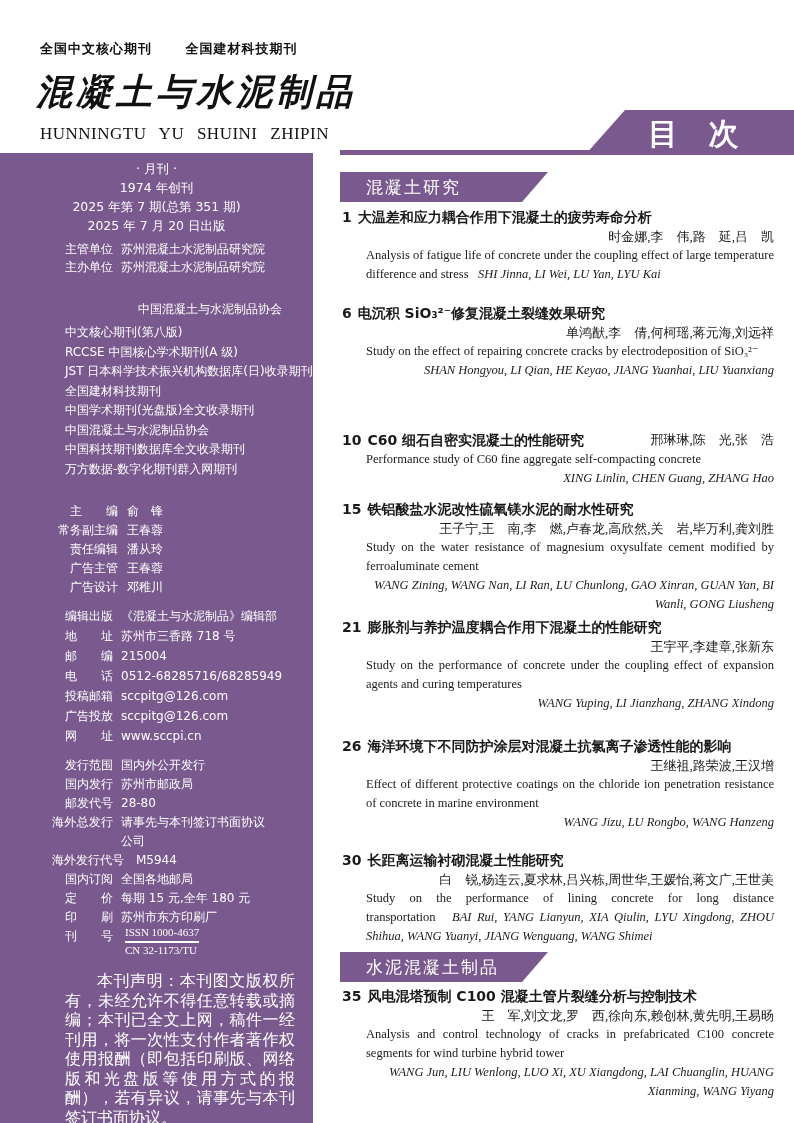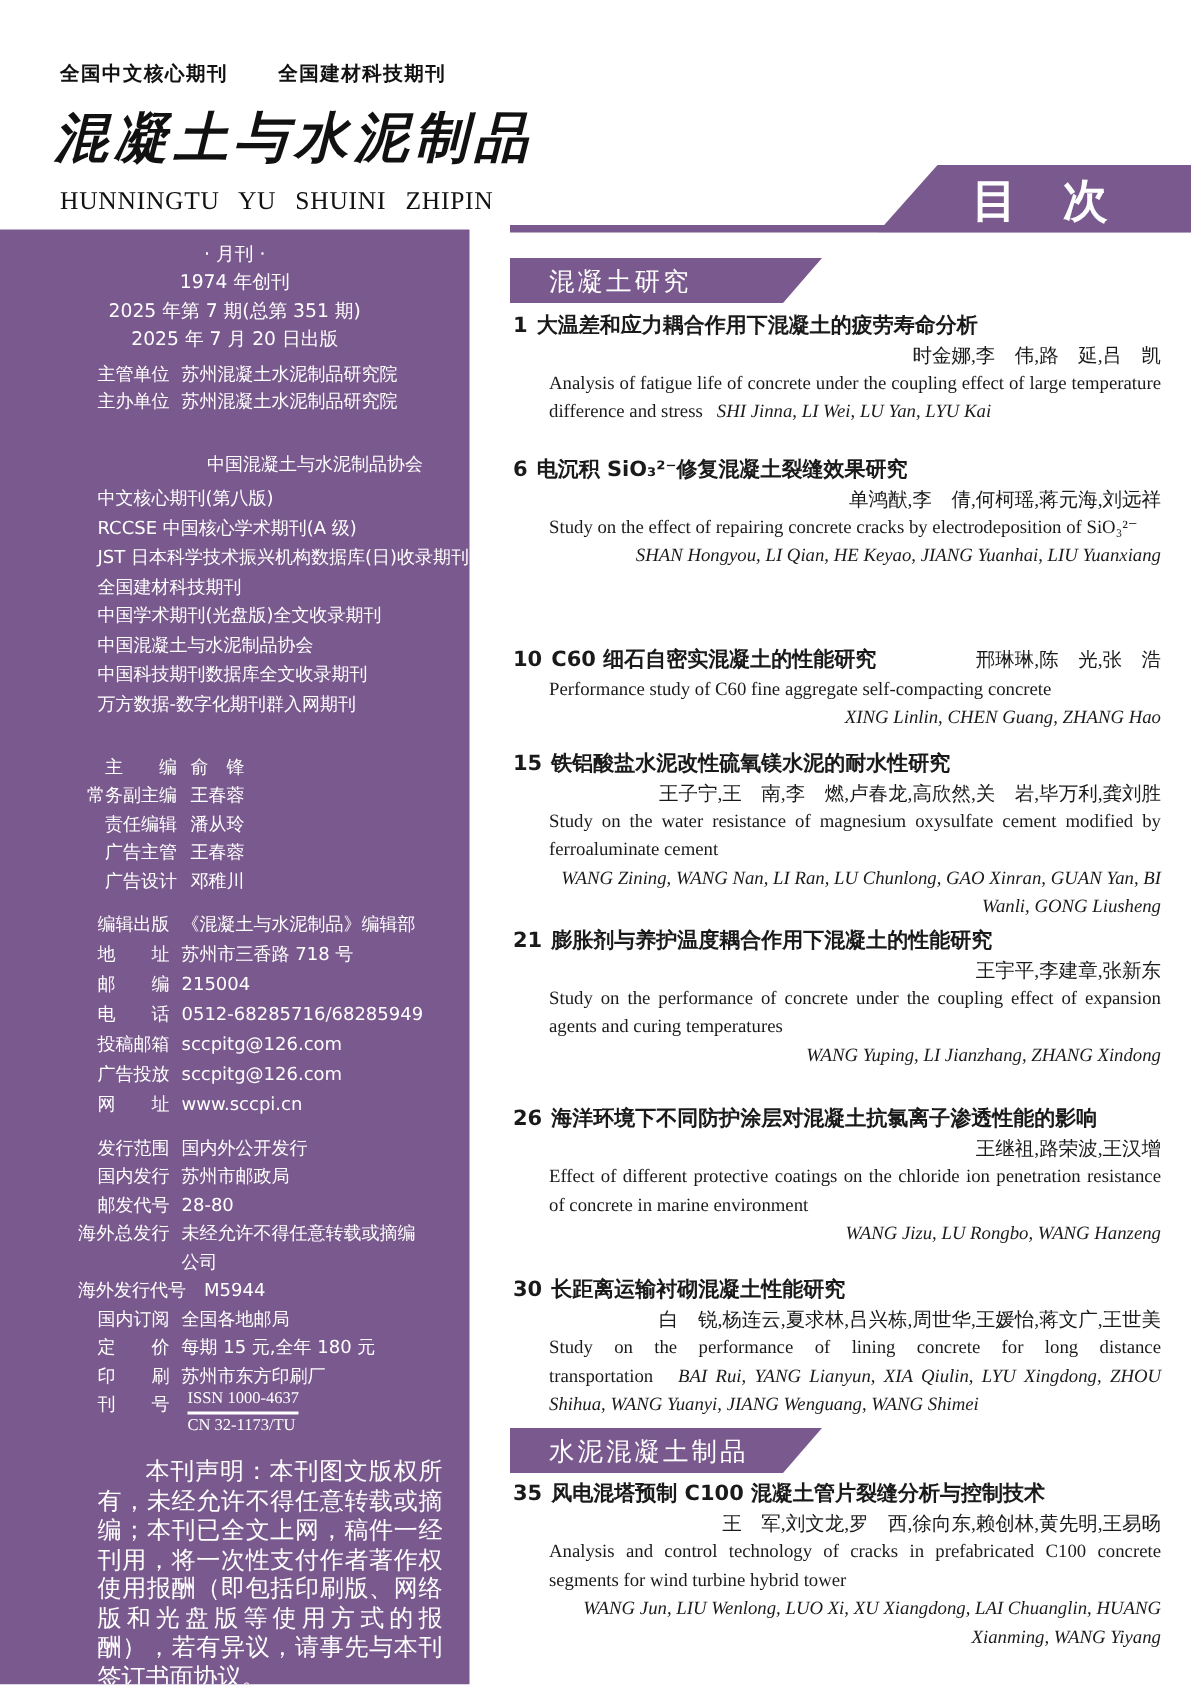--- a/index.html
+++ b/index.html
@@ -85,21 +85,21 @@
   <div class="lp-row" style="left:65px;top:475px;"><span class="k" style="width:48px;">地　　址</span><span class="v">苏州市三香路 718 号</span></div>
   <div class="lp-row" style="left:65px;top:495px;"><span class="k" style="width:48px;">邮　　编</span><span class="v">215004</span></div>
   <div class="lp-row" style="left:65px;top:515px;"><span class="k" style="width:48px;">电　　话</span><span class="v">0512-68285716/68285949</span></div>
   <div class="lp-row" style="left:65px;top:535px;"><span class="k" style="width:48px;">投稿邮箱</span><span class="v">sccpitg@126.com</span></div>
   <div class="lp-row" style="left:65px;top:555px;"><span class="k" style="width:48px;">广告投放</span><span class="v">sccpitg@126.com</span></div>
   <div class="lp-row" style="left:65px;top:575px;"><span class="k" style="width:48px;">网　　址</span><span class="v">www.sccpi.cn</span></div>
 
   <div class="lp-row" style="left:65px;top:604px;"><span class="k" style="width:48px;">发行范围</span><span class="v">国内外公开发行</span></div>
   <div class="lp-row" style="left:65px;top:623px;"><span class="k" style="width:48px;">国内发行</span><span class="v">苏州市邮政局</span></div>
   <div class="lp-row" style="left:65px;top:642px;"><span class="k" style="width:48px;">邮发代号</span><span class="v">28-80</span></div>
-  <div class="lp-row" style="left:52px;top:661px;"><span class="k" style="width:61px;">海外总发行</span><span class="v">未经允许不得任意转载或摘编</span></div>
+  <div class="lp-row" style="left:52px;top:661px;"><span class="k" style="width:61px;">海外总发行</span><span class="v">请事先与本刊签订书面协议</span></div>
   <div class="lp-row" style="left:121px;top:680px;"><span>公司</span></div>
   <div class="lp-row" style="left:52px;top:699px;"><span>海外发行代号</span><span class="v" style="margin-left:12px;">M5944</span></div>
   <div class="lp-row" style="left:65px;top:718px;"><span class="k" style="width:48px;">国内订阅</span><span class="v">全国各地邮局</span></div>
   <div class="lp-row" style="left:65px;top:737px;"><span class="k" style="width:48px;">定　　价</span><span class="v">每期 15 元,全年 180 元</span></div>
   <div class="lp-row" style="left:65px;top:756px;"><span class="k" style="width:48px;">印　　刷</span><span class="v">苏州市东方印刷厂</span></div>
   <div class="lp-row" style="left:65px;top:775px;"><span class="k" style="width:48px;">刊　　号</span></div>
   <div class="issn" style="top:772px;">
     <span class="line1">ISSN 1000-4637</span><br>
     <span>CN 32-1173/TU</span>
   </div>

